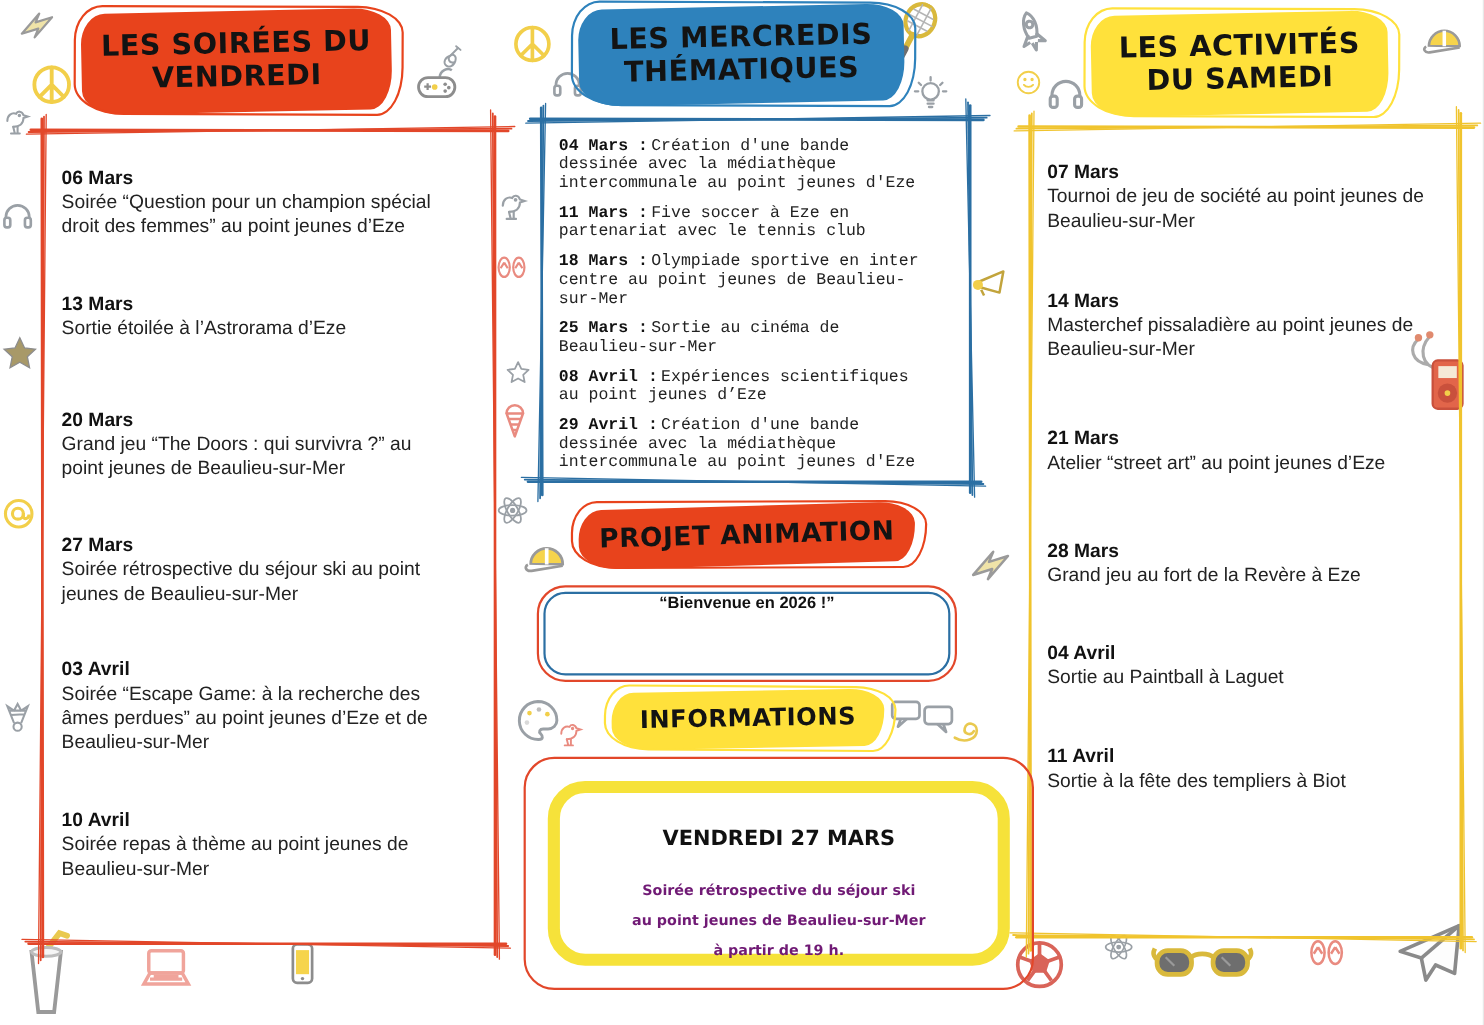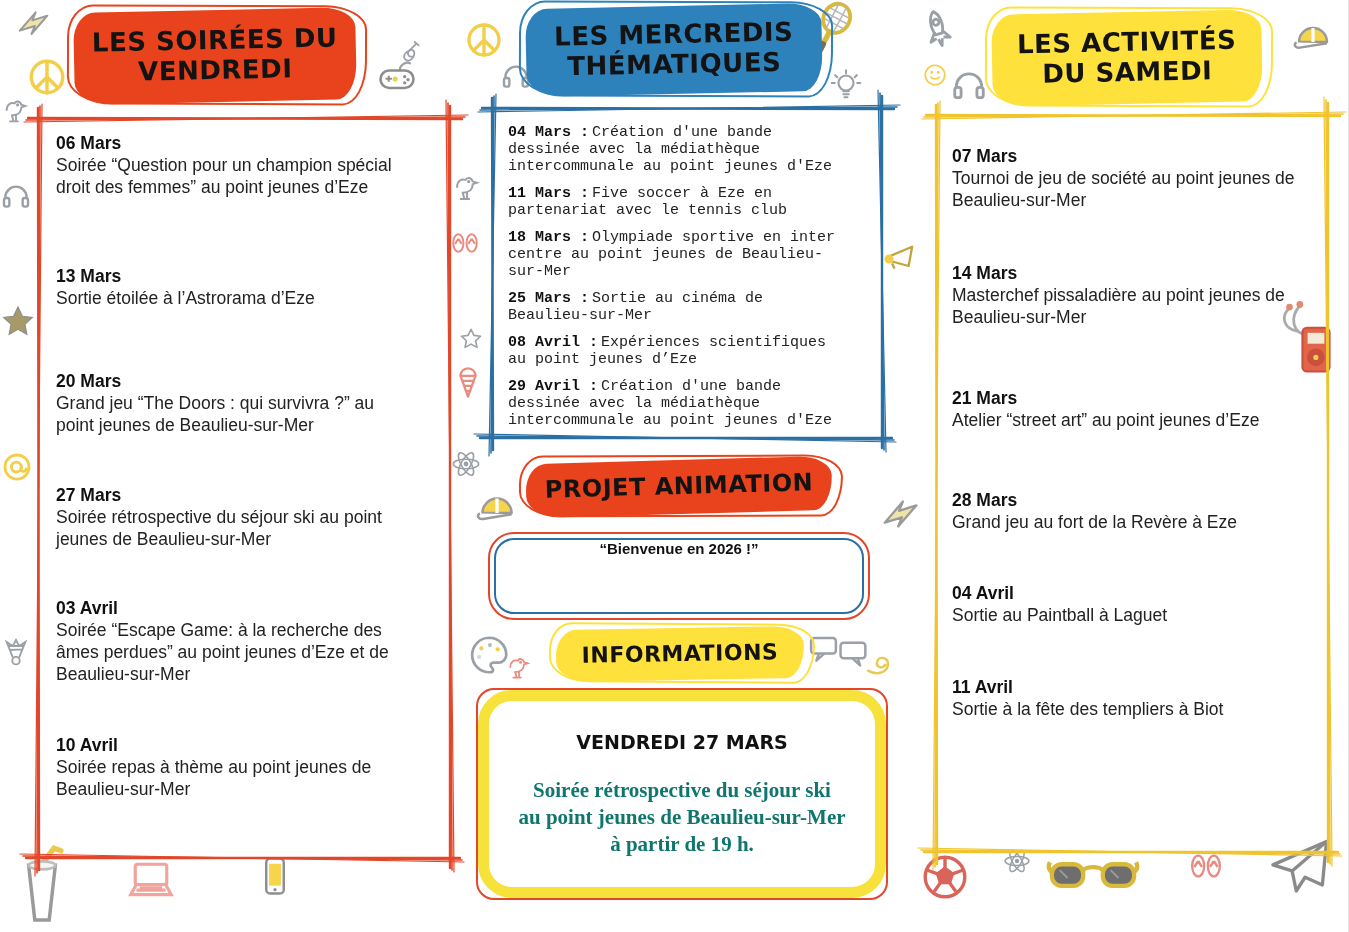--- a/index.html
+++ b/index.html
@@ -33,26 +33,26 @@
   .mev { margin-bottom: 10px; font-size: 15px; line-height: 17px; color: #222; max-width: 340px; font-family: Liberation Mono, monospace; }
   .mev .d { font-weight: bold; color: #111; }
   .mev .t { margin-left: 3px; }
 
   .quote-outer { position: absolute; left: 488px; top: 532px; width: 382px; height: 88px;
     border: 2px solid var(--c); border-radius: 26px; padding: 4px; z-index: 2; }
   .quote-inner { width: 100%; height: 100%; border: 2px solid var(--c); border-radius: 20px;
     display: flex; justify-content: center; padding-bottom: 16px; }
   .quote-text { font-size: 15px; font-weight: bold; color: #111; }
 
-  .info-outer { position: absolute; left: 476px; top: 688px; width: 412px; height: 212px;
-    border: 2px solid var(--c); border-radius: 18px; padding: 0; z-index: 2; }
+  .info-outer { position: absolute; left: 476px; top: 688px; width: 464px; height: 212px;
+    border: 2px solid var(--c); border-radius: 28px; padding: 20px; z-index: 2; }
   .info-inner { width: 100%; height: 100%; border: 11px solid var(--c); border-radius: 34px;
     background: #fff; text-align: center; padding-top: 30px; font-family: "DejaVu Sans", sans-serif; }
   .info-head { font-size: 19px; font-weight: bold; color: #111; }
-  .info-lines { margin-top: 24px; font-size: 21px; font-weight: bold; color: #0f766e; line-height: 27px; font-family: Liberation Serif, serif; }
+  .info-lines { margin-top: 24px; font-size: 13px; font-weight: bold; color: #701a75; line-height: 27px; }
 
   .ico { position: absolute; z-index: 0; color: #9aa0a6; }
   .defs { position: absolute; width: 0; height: 0; overflow: hidden; }
 </style>
 </head>
 <body>
 
 <svg class="defs" xmlns="http://www.w3.org/2000/svg" aria-hidden="true">
   <defs>
     <symbol id="i-peace" viewBox="0 0 24 24">
@@ -389,21 +389,21 @@
         <line x1="428" y1="4" x2="428" y2="766" stroke="#E2472A" stroke-width="2.4" stroke-linecap="round"></line>
         <line x1="4" y1="18" x2="443" y2="15" stroke="#E2472A" stroke-width="1.6" stroke-linecap="round"></line>
         <line x1="1" y1="754" x2="440" y2="758" stroke="#E2472A" stroke-width="1.6" stroke-linecap="round"></line>
         <line x1="18" y1="4" x2="15" y2="771" stroke="#E2472A" stroke-width="1.6" stroke-linecap="round"></line>
         <line x1="426" y1="1" x2="430" y2="768" stroke="#E2472A" stroke-width="1.6" stroke-linecap="round"></line>
         <line x1="2" y1="20" x2="446" y2="13" stroke="#E2472A" stroke-width="1.2" stroke-linecap="round"></line>
         <line x1="-2" y1="752" x2="442" y2="760" stroke="#E2472A" stroke-width="1.2" stroke-linecap="round"></line>
         <line x1="20" y1="2" x2="13" y2="774" stroke="#E2472A" stroke-width="1.2" stroke-linecap="round"></line>
         <line x1="424" y1="-2" x2="432" y2="770" stroke="#E2472A" stroke-width="1.2" stroke-linecap="round"></line>
       </svg>
-    <div class="ev" style="left:18px;top:14px">
+    <div class="ev" style="left:18px;top:32px">
       <div class="d">06 Mars</div>
       <div class="t">Soirée “Question pour un champion spécial droit des femmes” au point jeunes d’Eze</div>
     </div>
     <div class="ev" style="left:18px;top:147px">
       <div class="d">13 Mars</div>
       <div class="t">Sortie étoilée à l’Astrorama d’Eze</div>
     </div>
     <div class="ev" style="left:18px;top:252px">
       <div class="d">20 Mars</div>
       <div class="t">Grand jeu “The Doors : qui survivra ?” au point jeunes de Beaulieu-sur-Mer</div>

